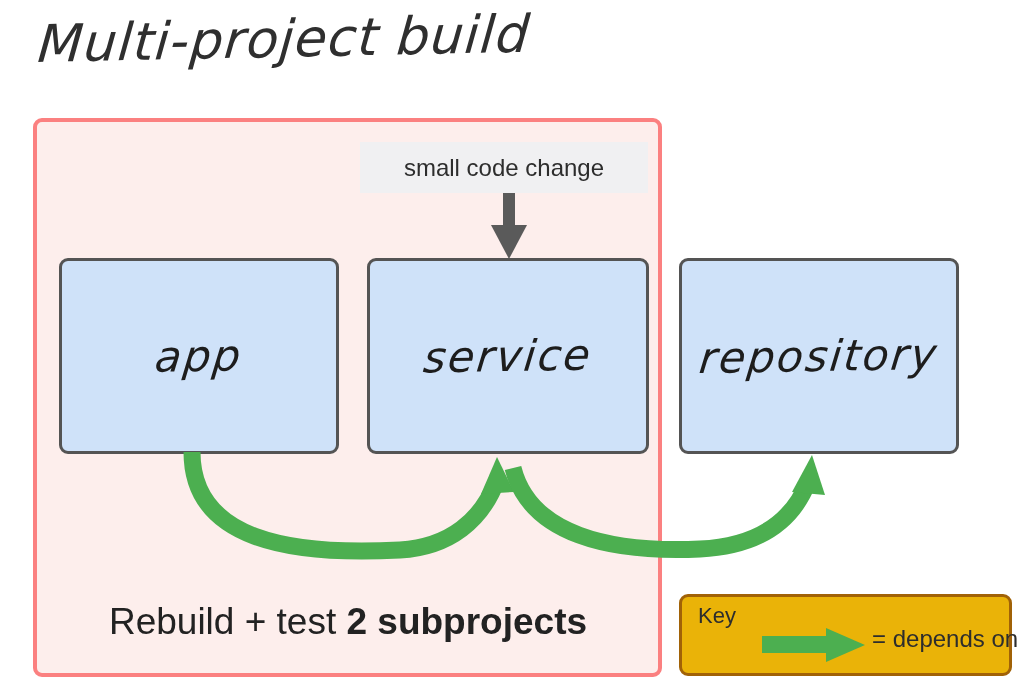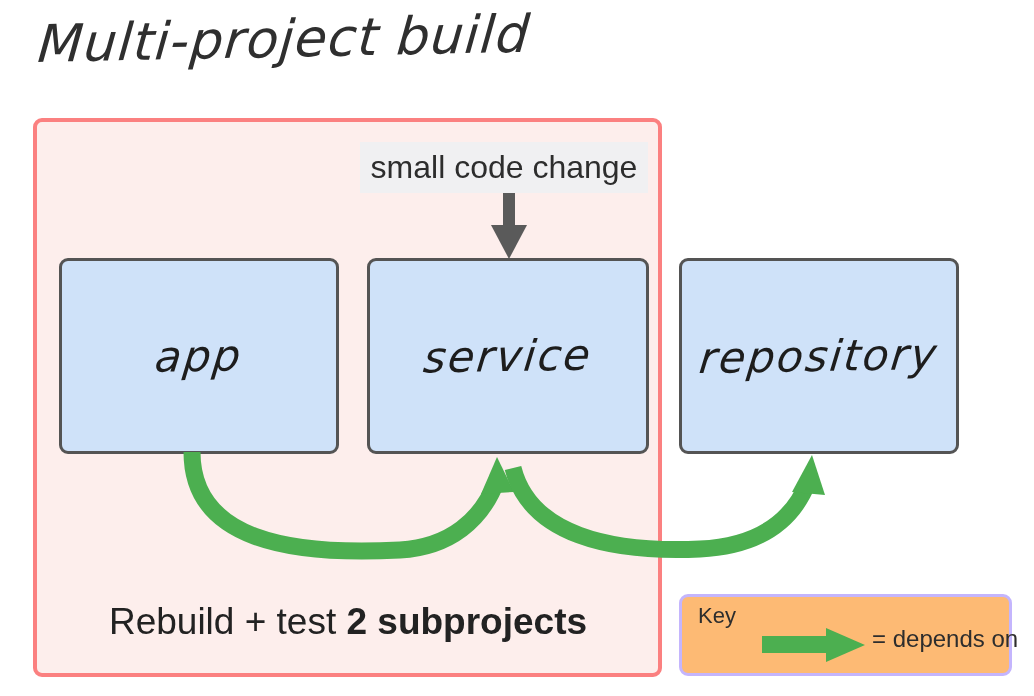--- a/index.html
+++ b/index.html
@@ -51,21 +51,21 @@
   
   #code-change-label {
     position: absolute;
     left: 360px;
     top: 142px;
     width: 288px;
     height: 51px;
     box-sizing: border-box;
     background: #f0f0f2;
     color: #2d2d2d;
-    font-size: 32px;
+    font-size: 24px;
     line-height: 51px;
     text-align: center;
     white-space: nowrap;
   }
   #code-change-arrow {
     position: absolute;
     left: 484px;
     top: 193px;
     width: 50px;
     height: 68px;
@@ -125,22 +125,22 @@
   #rebuild-caption .strong { font-weight: bold; }
 
   
   #key-box {
     position: absolute;
     left: 679px;
     top: 594px;
     width: 333px;
     height: 82px;
     box-sizing: border-box;
-    background: #fdba74;
-    border: 3px solid #c4b5fd;
+    background: #eab308;
+    border: 3px solid #a16207;
     border-radius: 9px;
   }
   #key-title {
     position: absolute;
     left: 16px;
     top: 6px;
     font-size: 22px;
     color: #2d2d2d;
     white-space: nowrap;
   }

